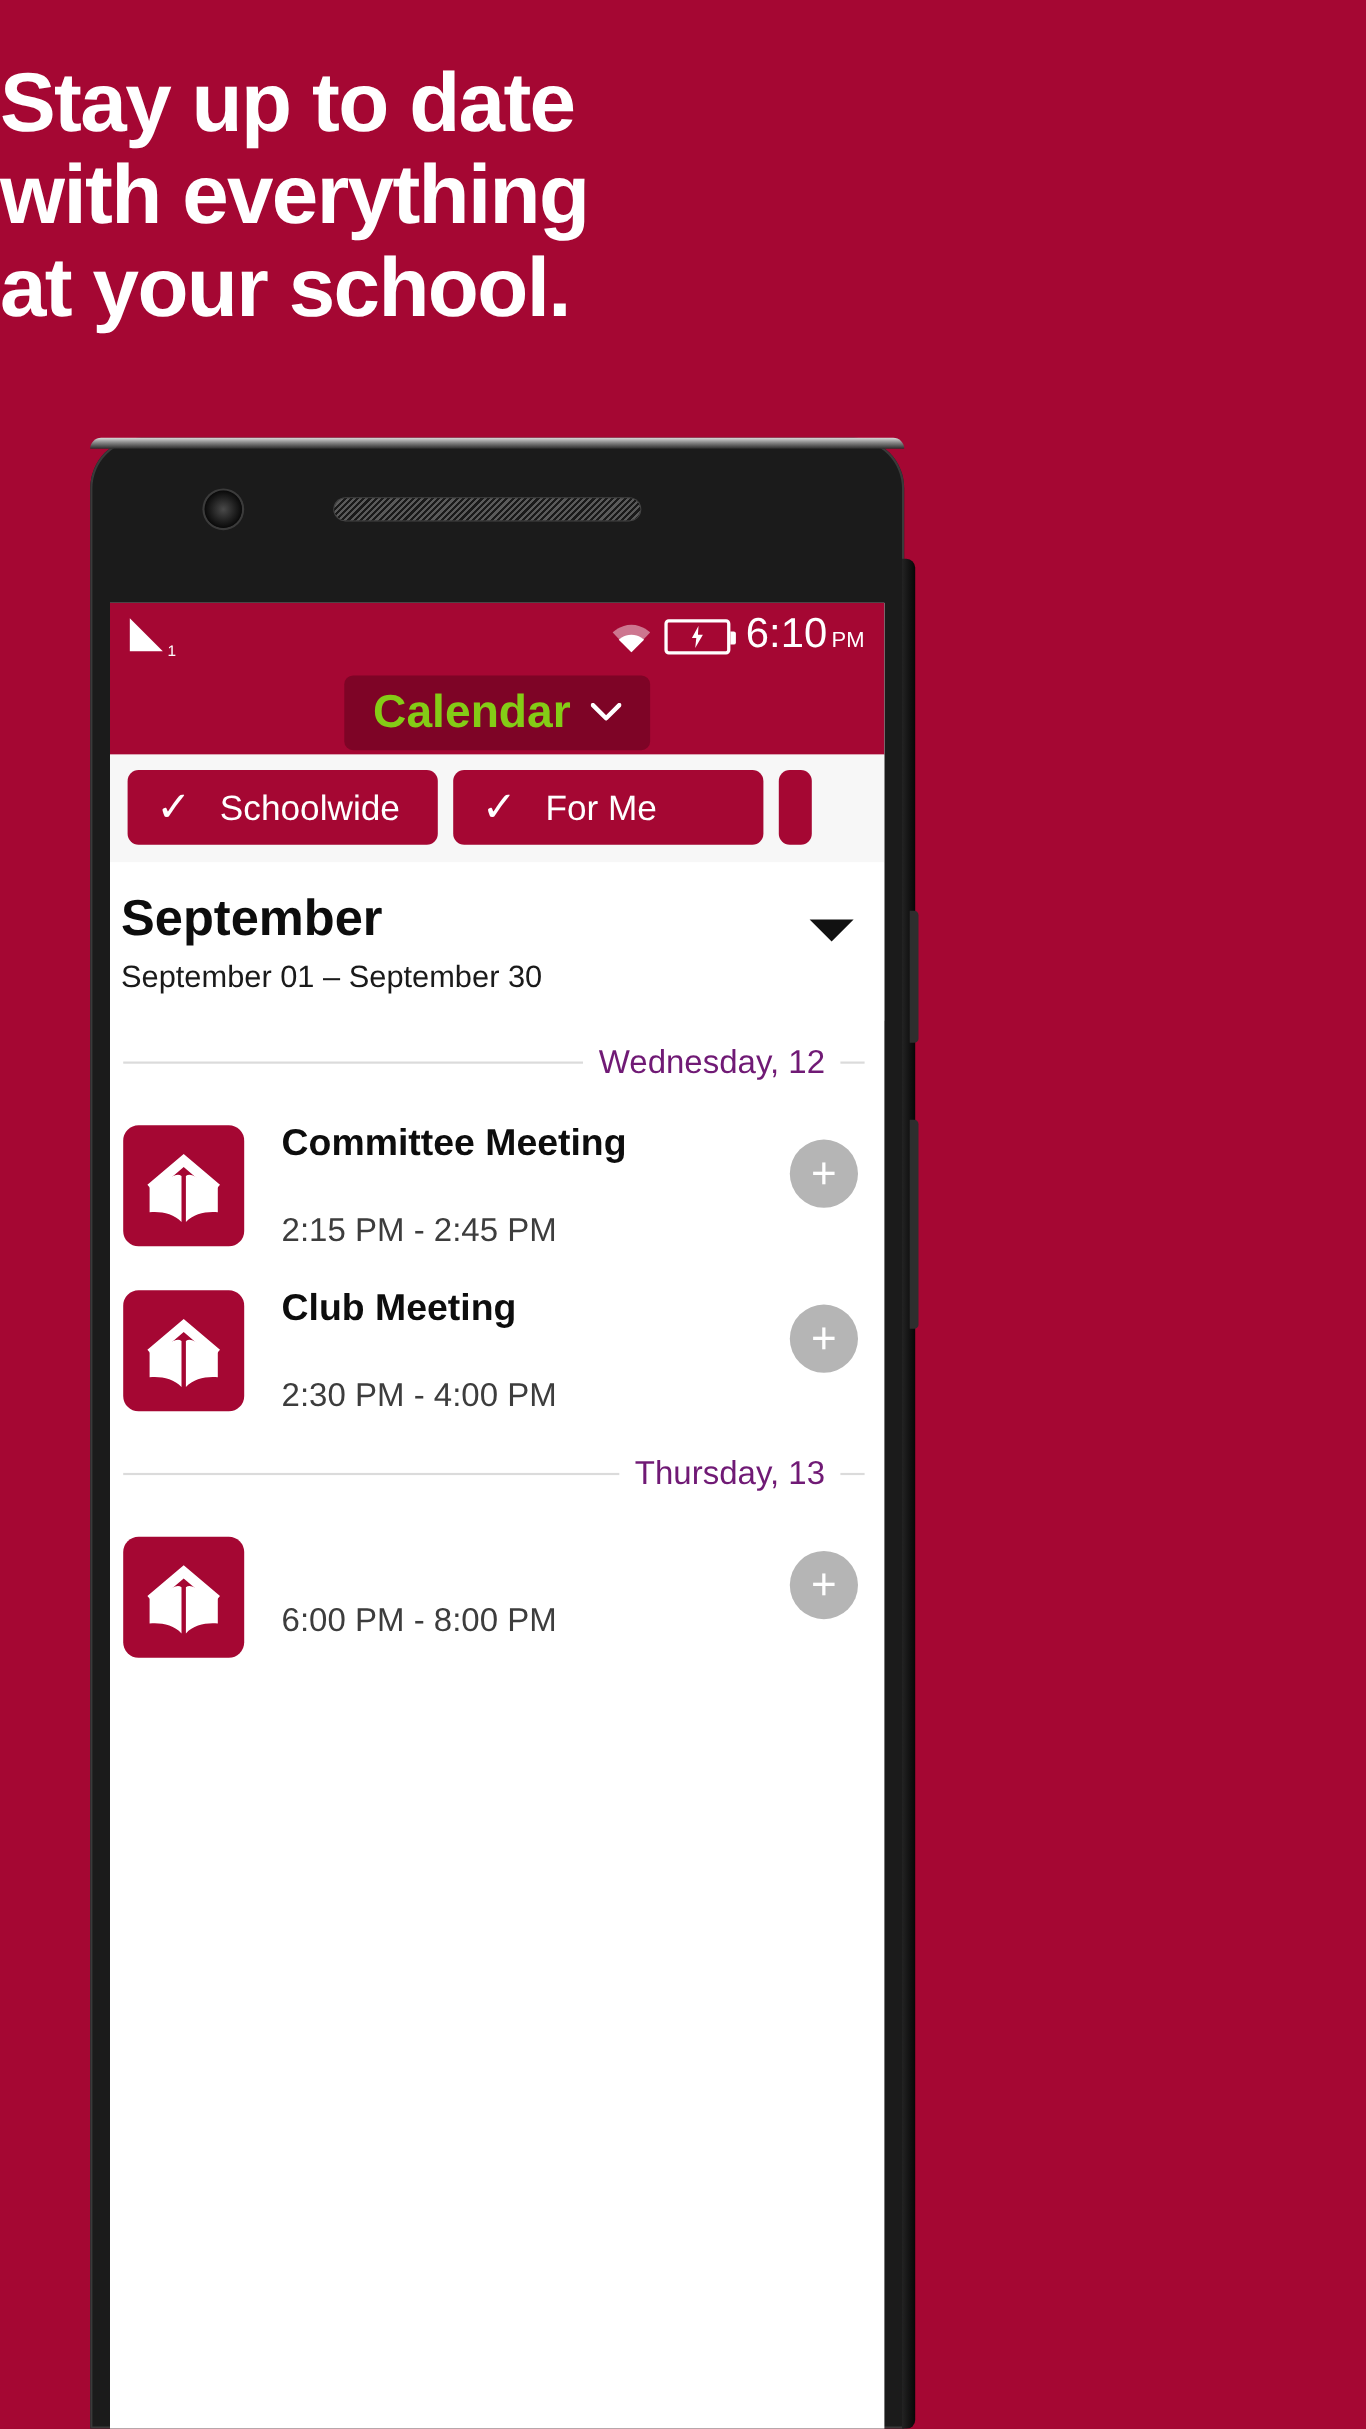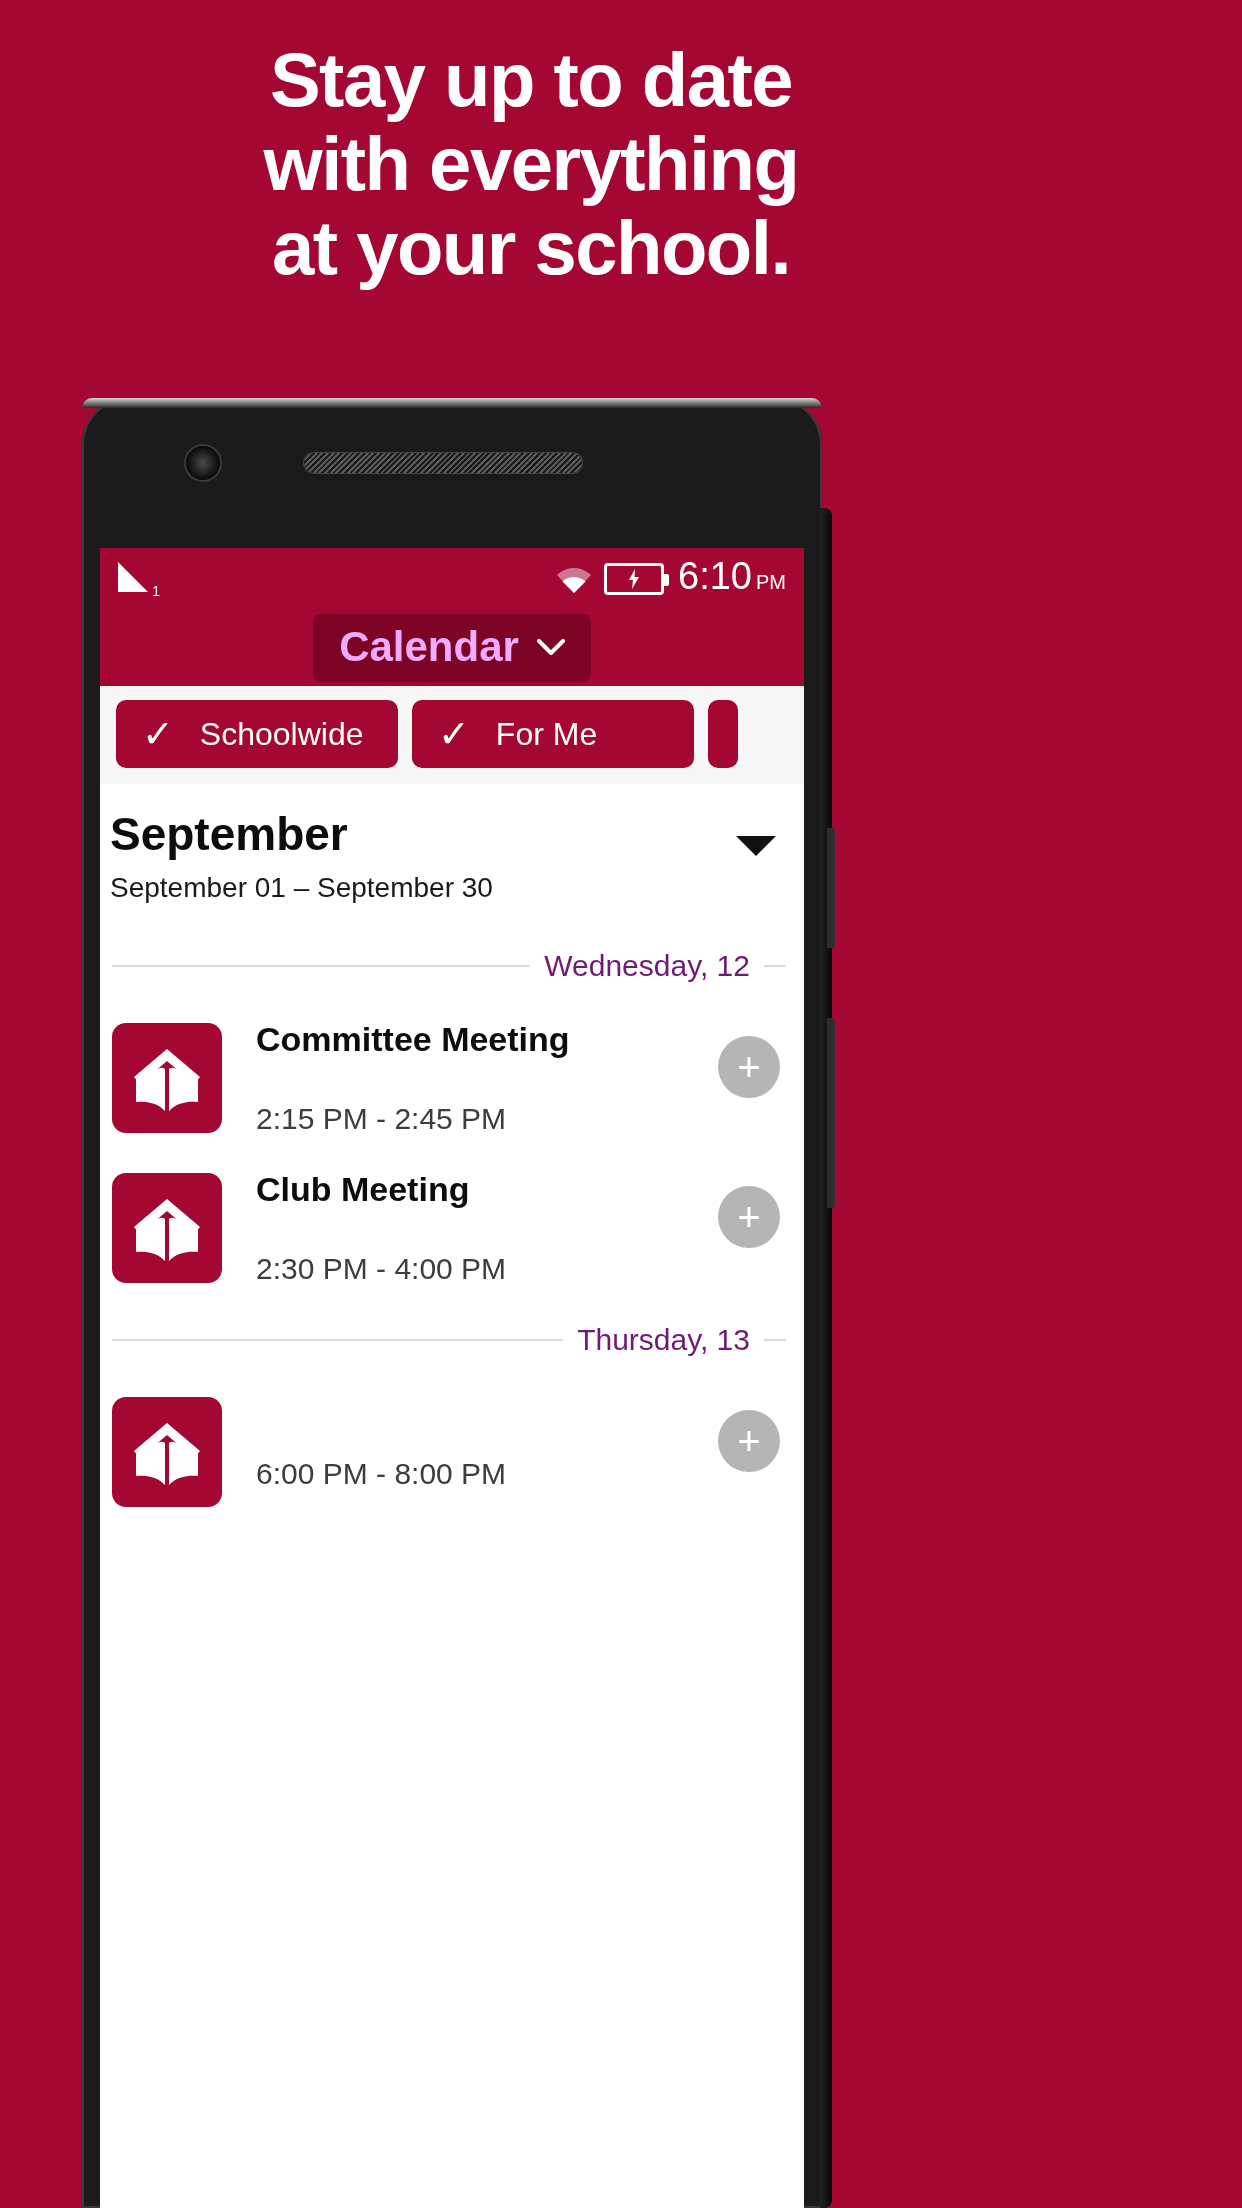--- a/index.html
+++ b/index.html
@@ -6,22 +6,22 @@
   html,body{
     width:1242px; height:2208px;
     background:#A50733;
     font-family:"Liberation Sans", sans-serif;
     overflow:hidden;
   }
   #stage{ position:relative; width:1242px; height:2208px; background:#A50733; }
 
   
   .headline{
-    position:absolute; left:0; top:38px; width:1062px;
-    text-align:center; color:#FFFFFF;
+    position:absolute; left:0; top:52px; width:1062px;
+    color:#FFFFFF;
     font-weight:bold; font-size:76px; line-height:84px;
     letter-spacing:-1.5px;
   }
   .headline .ln{ display:block; }
 
   
   .phone{
     position:absolute; left:82px; top:398px;
     width:740px; height:1810px;
   }
@@ -102,21 +102,21 @@
   
   .titlebar{
     height:76px; background:#A50733;
     display:flex; align-items:center; justify-content:center;
   }
   .title-pill{
     background:#7E0426; border-radius:8px;
     padding:10px 26px 12px 26px;
     display:flex; align-items:center; gap:18px;
   }
-  .title-pill .txt{ color:#f0abfc; font-size:42px; font-weight:bold; line-height:46px; }
+  .title-pill .txt{ color:#84cc16; font-size:42px; font-weight:bold; line-height:46px; }
   .chev{ width:28px; height:17px; }
 
   
   .chips{
     background:#F7F7F7; padding:14px 0 16px 16px;
     display:flex; gap:14px; overflow:hidden;
   }
   .chip{
     background:#A50733; border-radius:10px;
     height:68px; display:flex; align-items:center;

